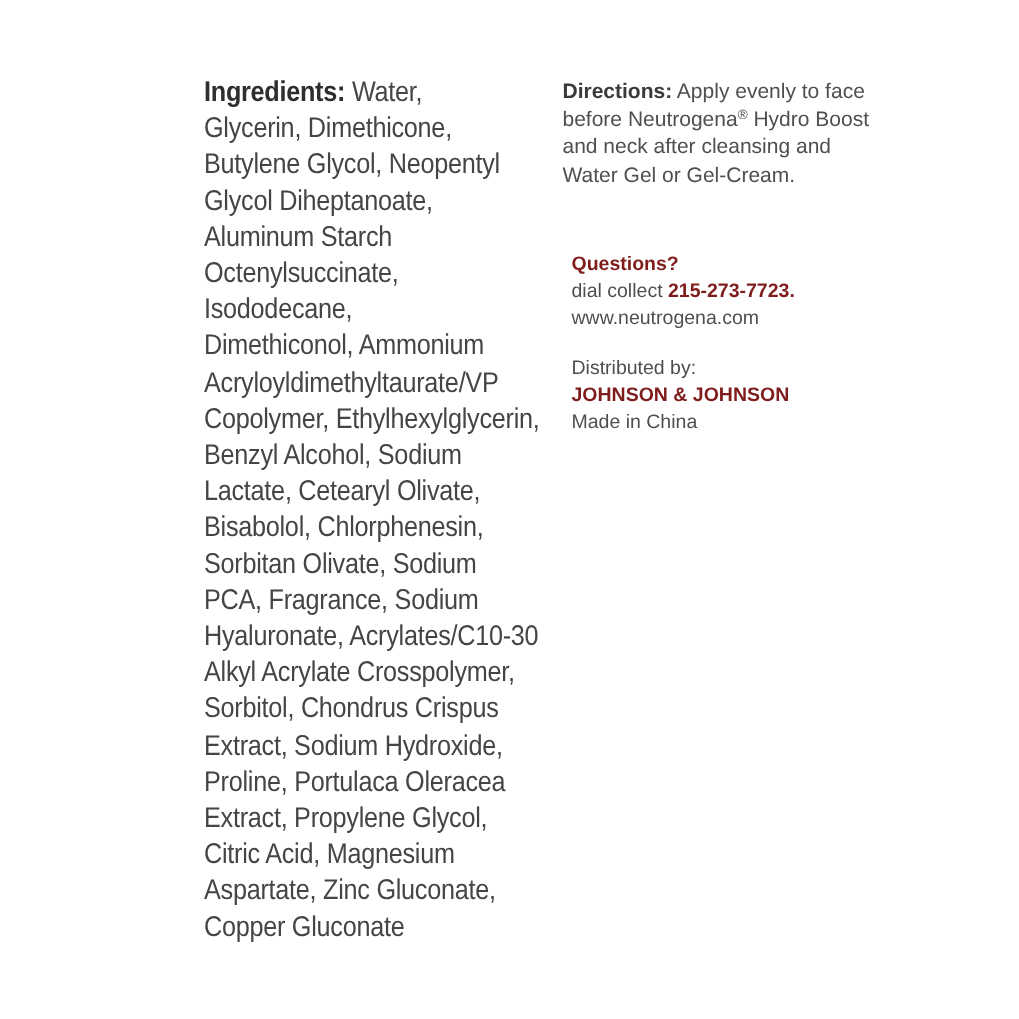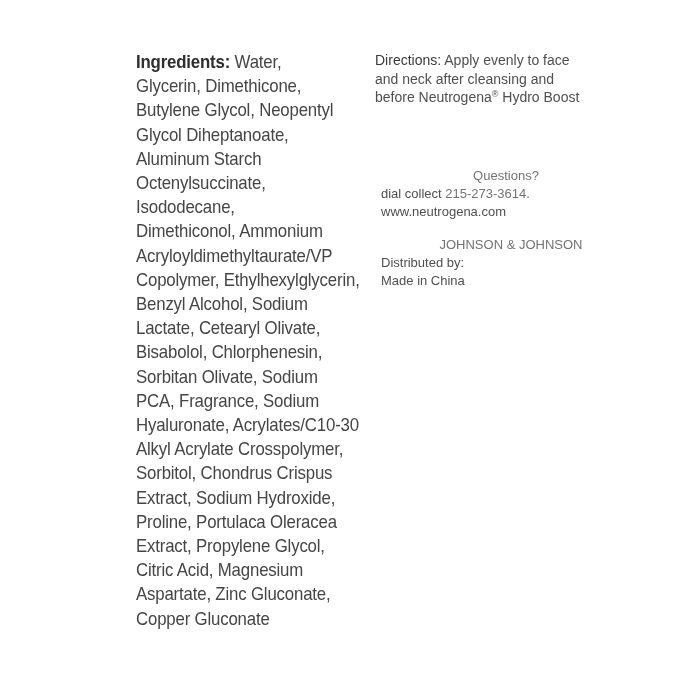--- a/index.html
+++ b/index.html
@@ -41,21 +41,21 @@
     position: absolute;
     left: 375px;
     top: 51px;
     width: 250px;
     font-size: 14px;
     line-height: 18.7px;
     color: #4f4f4f;
   }
   .directions .line { white-space: nowrap; }
   .directions .heading {
-    font-weight: normal;
+    font-weight: bold;
     color: #3a3a3a;
   }
   .directions sup {
     font-size: 9px;
     line-height: 0;
     vertical-align: 5px;
   }
 
   .questions {
     position: absolute;
@@ -73,23 +73,22 @@
     left: 381px;
     top: 236px;
     width: 260px;
     font-size: 13px;
     line-height: 18px;
     color: #4f4f4f;
   }
   .distributor .line { white-space: nowrap; }
 
   .b {
-    font-weight: normal;
-    color: #737373;
-    text-align: center;
+    font-weight: bold;
+    color: #7f1d1d;
   }
 </style>
 </head>
 <body>
 
 <div class="canvas">
 
   <div class="ingredients">
     <div class="line"><span class="heading">Ingredients:</span><span> Water,</span></div>
     <div class="line">Glycerin, Dimethicone,</div>
@@ -112,29 +111,30 @@
     <div class="line">Extract, Sodium Hydroxide,</div>
     <div class="line">Proline, Portulaca Oleracea</div>
     <div class="line">Extract, Propylene Glycol,</div>
     <div class="line">Citric Acid, Magnesium</div>
     <div class="line">Aspartate, Zinc Gluconate,</div>
     <div class="line">Copper Gluconate</div>
   </div>
 
   <div class="directions">
     <div class="line"><span class="heading">Directions:</span><span> Apply evenly to face</span></div>
+    <div class="line"><span>before Neutrogena</span><sup>®</sup><span> Hydro Boost</span></div>
     <div class="line">and neck after cleansing and</div>
-    <div class="line"><span>before Neutrogena</span><sup>®</sup><span> Hydro Boost</span></div>
+    <div class="line">Water Gel or Gel-Cream.</div>
   </div>
 
   <div class="questions">
     <div class="line b">Questions?</div>
-    <div class="line"><span>dial collect </span><span class="b">215-273-3614.</span></div>
+    <div class="line"><span>dial collect </span><span class="b">215-273-7723.</span></div>
     <div class="line">www.neutrogena.com</div>
   </div>
 
   <div class="distributor">
+    <div class="line">Distributed by:</div>
     <div class="line b">JOHNSON &amp; JOHNSON</div>
-    <div class="line">Distributed by:</div>
     <div class="line">Made in China</div>
   </div>
 
 </div>
 
 </body></html>

